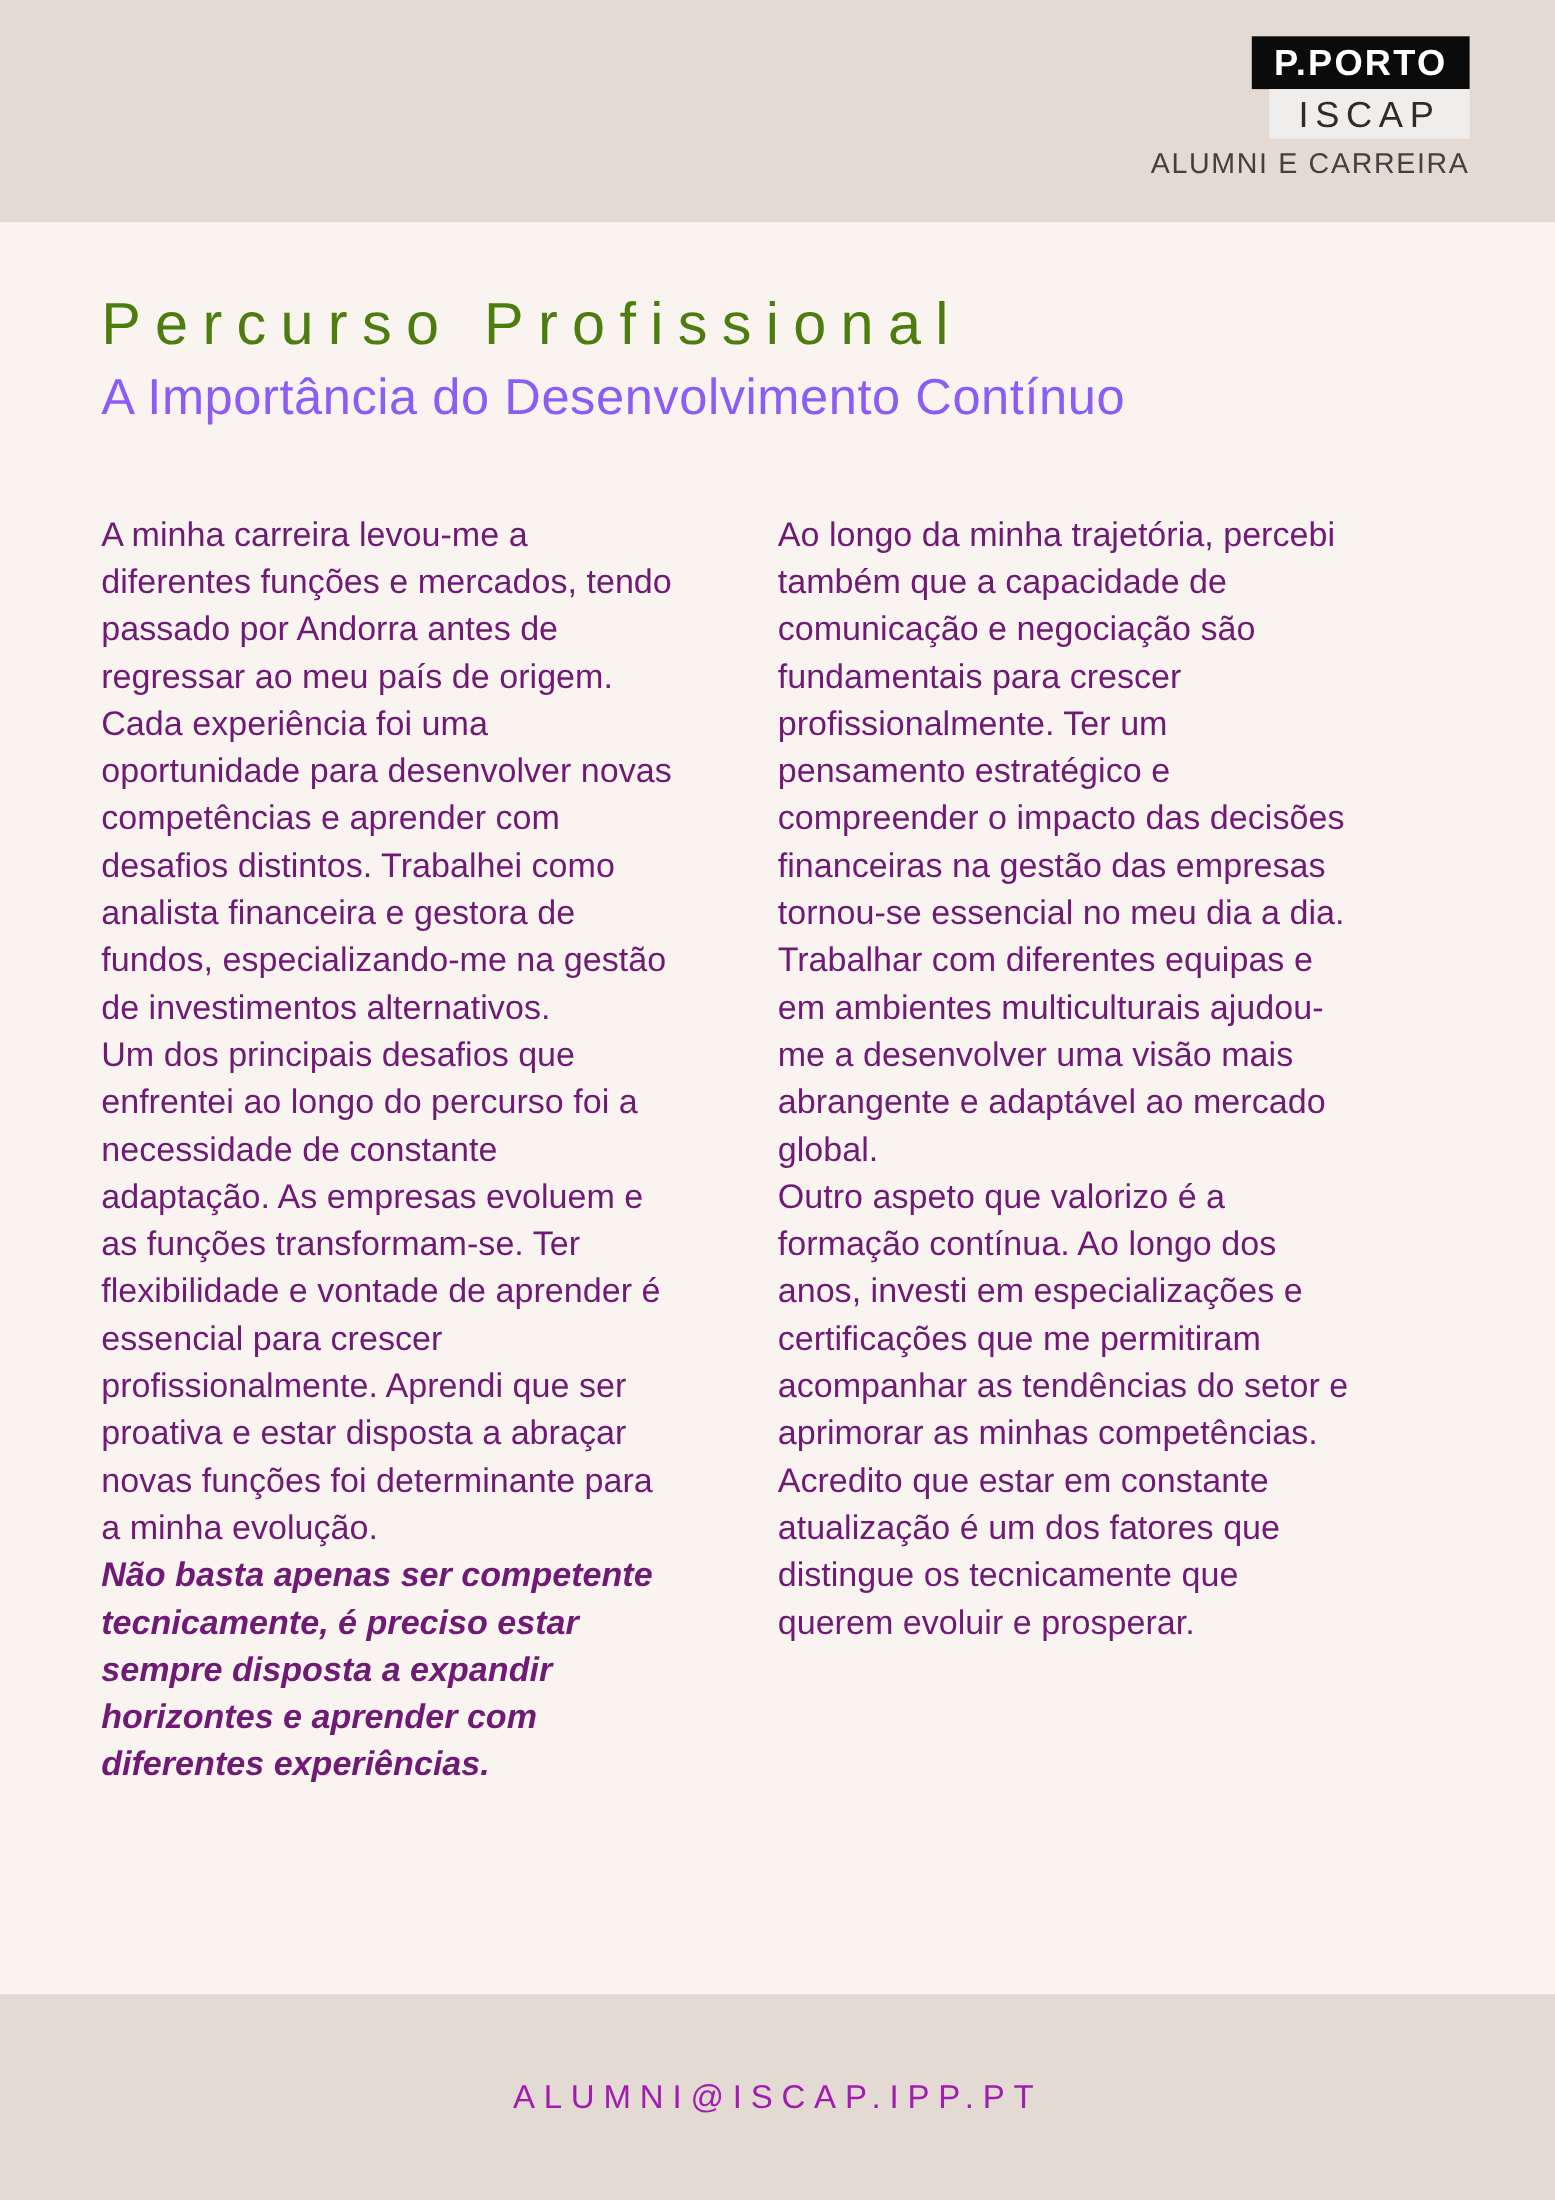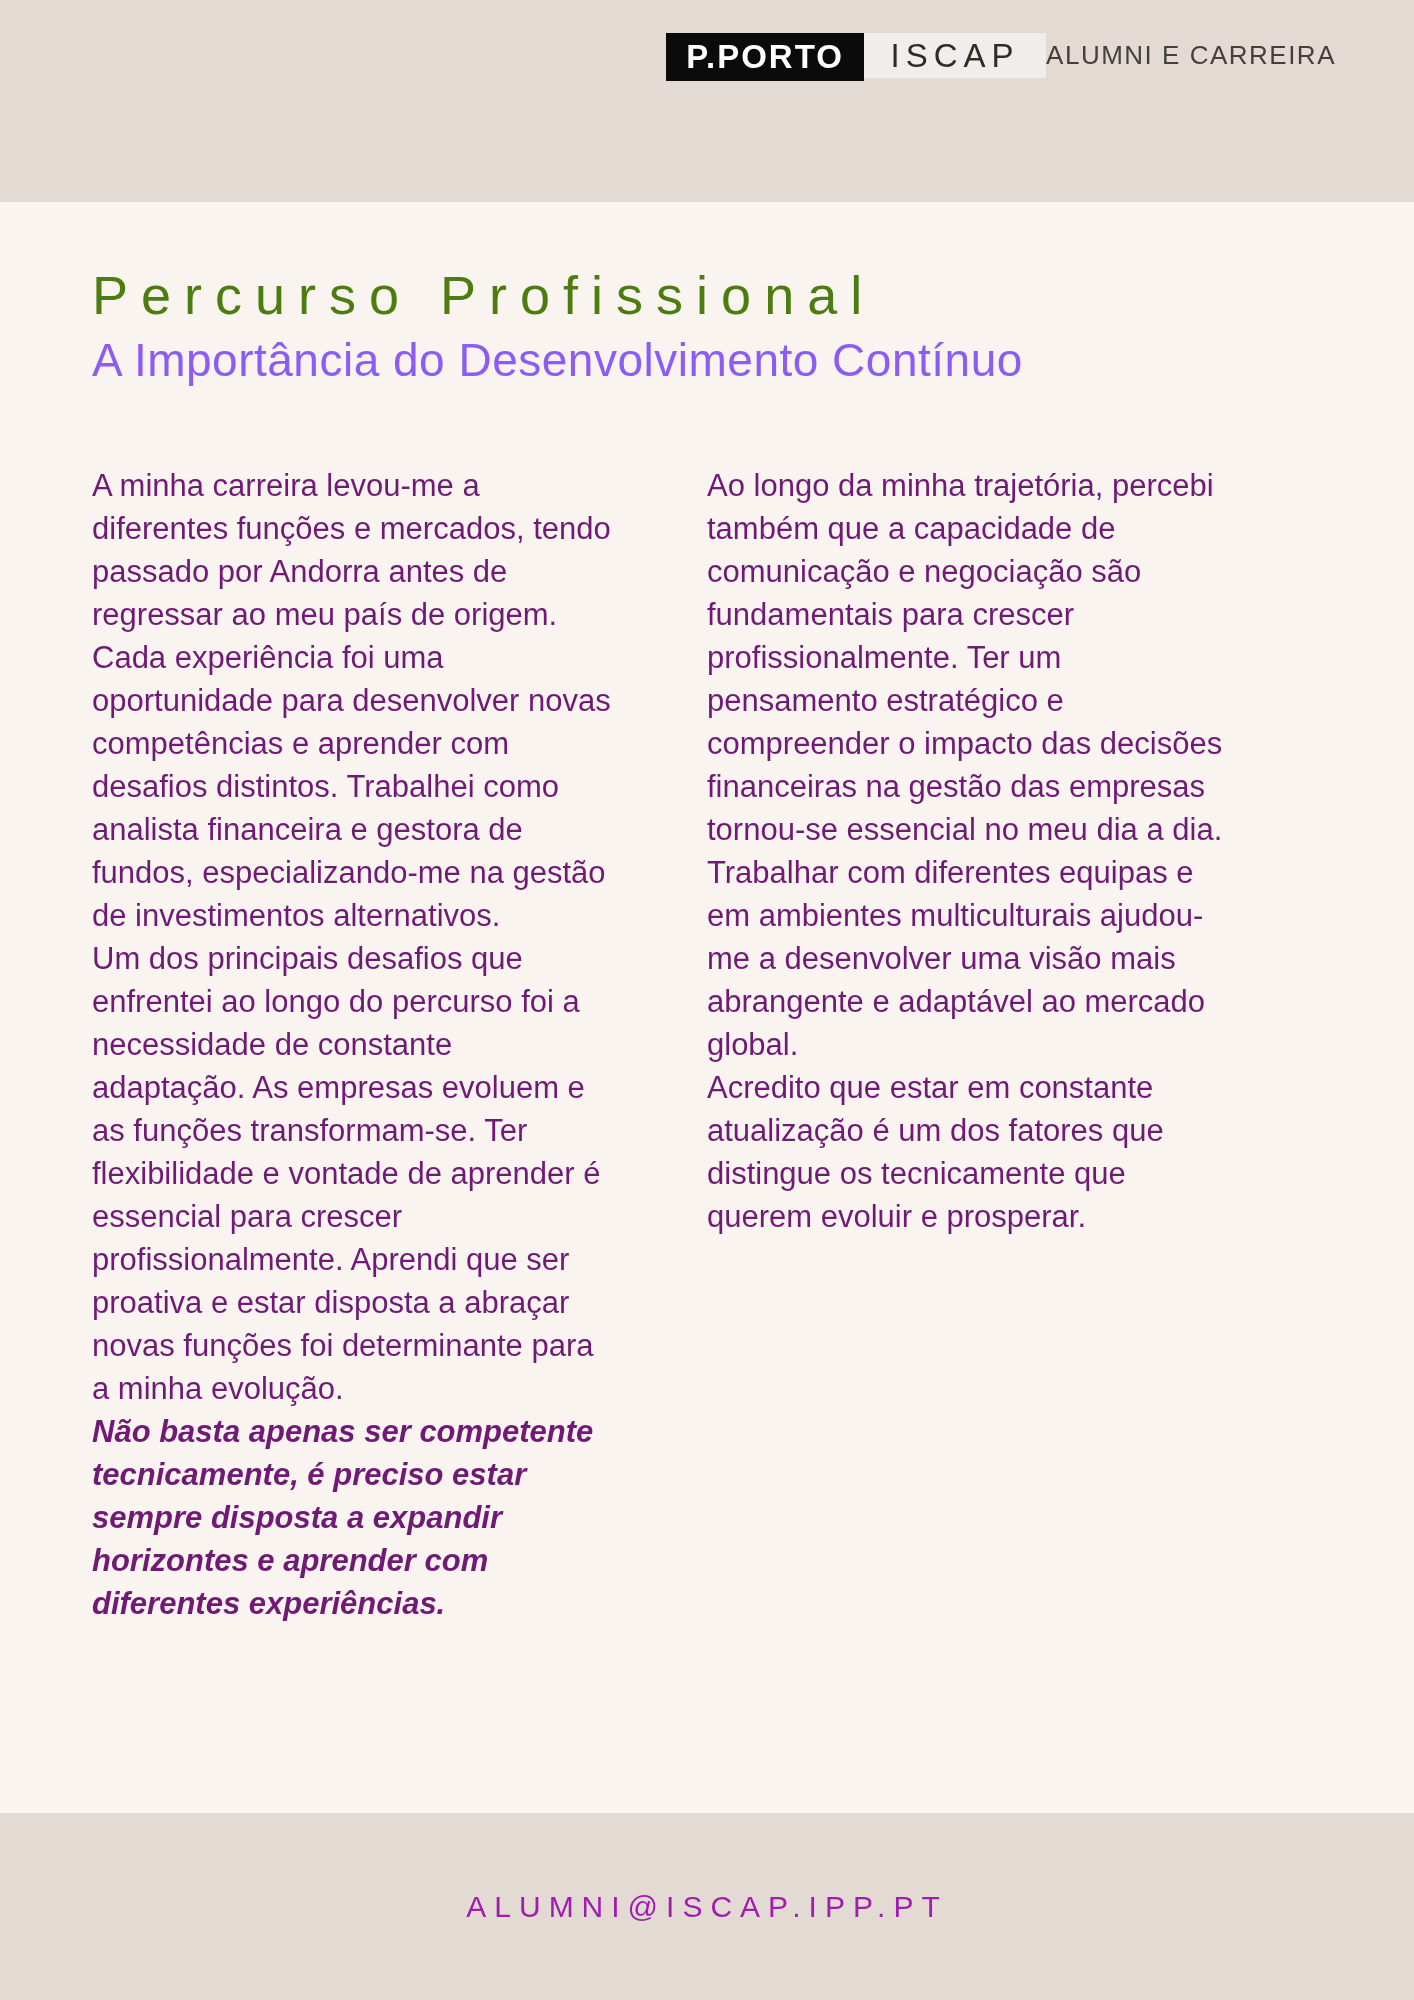--- a/index.html
+++ b/index.html
@@ -25,22 +25,22 @@
   .band-top {
     flex: 0 0 202px;
     background: #e2dad3;
     position: relative;
   }
   .logo {
     position: absolute;
     top: 33px;
     right: 78px;
     display: flex;
-    flex-direction: row;
-    align-items: flex-start;
+    flex-direction: column;
+    align-items: flex-end;
   }
   .logo-black {
     width: 198px;
     height: 48px;
     background: #0b0b0b;
     color: #ffffff;
     display: flex;
     align-items: center;
     justify-content: center;
     font-weight: 700;
@@ -141,20 +141,21 @@
     <h2 class="page-subtitle">A Importância do Desenvolvimento Contínuo</h2>
 
     <div class="columns">
       <div class="col">
         <p>A minha carreira levou-me a diferentes funções e mercados, tendo passado por Andorra antes de regressar ao meu país de origem. Cada experiência foi uma oportunidade para desenvolver novas competências e aprender com desafios distintos. Trabalhei como analista financeira e gestora de fundos, especializando-me na gestão de investimentos alternativos.</p>
         <p>Um dos principais desafios que enfrentei ao longo do percurso foi a necessidade de constante adaptação. As empresas evoluem e as funções transformam-se. Ter flexibilidade e vontade de aprender é essencial para crescer profissionalmente. Aprendi que ser proativa e estar disposta a abraçar novas funções foi determinante para a minha evolução.</p>
         <p class="bold">Não basta apenas ser competente tecnicamente, é preciso estar sempre disposta a expandir horizontes e aprender com diferentes experiências.</p>
       </div>
       <div class="col">
         <p>Ao longo da minha trajetória, percebi também que a capacidade de comunicação e negociação são fundamentais para crescer profissionalmente. Ter um pensamento estratégico e compreender o impacto das decisões financeiras na gestão das empresas tornou-se essencial no meu dia a dia. Trabalhar com diferentes equipas e em ambientes multiculturais ajudou-me a desenvolver uma visão mais abrangente e adaptável ao mercado global.</p>
+        <p>Outro aspeto que valorizo é a formação contínua. Ao longo dos anos, investi em especializações e certificações que me permitiram acompanhar as tendências do setor e aprimorar as minhas competências.</p>
         <p>Acredito que estar em constante atualização é um dos fatores que distingue os tecnicamente que querem evoluir e prosperar.</p>
       </div>
     </div>
   </main>
 
   <footer class="band-bottom">
     <div class="footer-email">ALUMNI@ISCAP.IPP.PT</div>
   </footer>
 
 </div>

